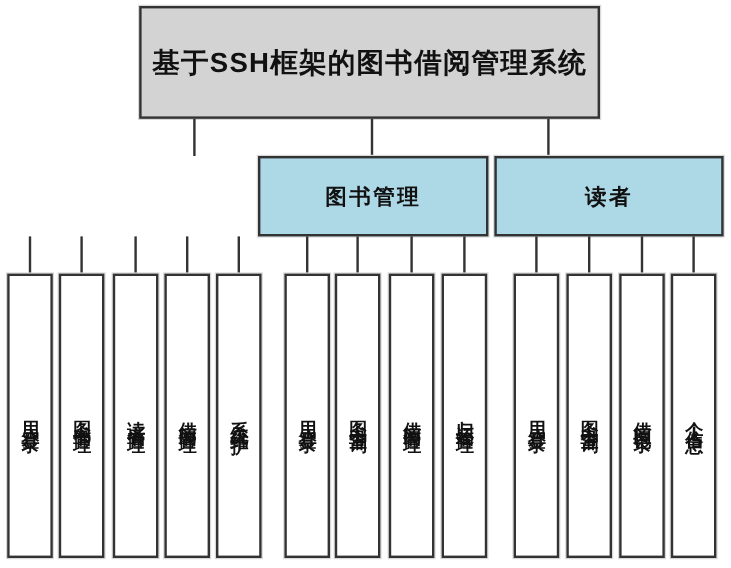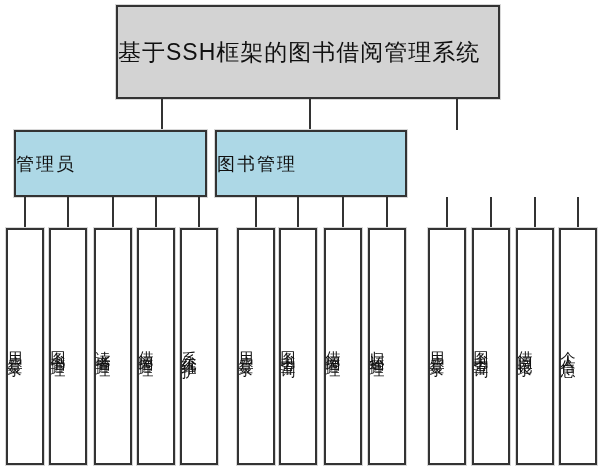--- a/index.html
+++ b/index.html
@@ -15,22 +15,24 @@
     background: #ffffff;
     overflow: hidden;
     color: #111111;
   }
   .node {
     position: absolute;
     box-sizing: border-box;
     border: 2px solid var(--line-color, #333333);
     display: flex;
     align-items: center;
+    justify-content: center;
     text-align: center;
     box-shadow: 0 0 0 1px #d8d8d8;
+    font-weight: bold;
   }
   .root {
     left: 116px; top: 5px;
     width: 384px; height: 94px;
     background: var(--root-fill, #d3d3d3);
     font-size: 23px;
     letter-spacing: 1px;
   }
   .group {
     top: 130px; height: 67px;
@@ -67,25 +69,25 @@
 <div class="canvas">
 
   <div class="node root">
     <span>基于SSH框架的图书借阅管理系统</span>
   </div>
 
   <div class="vline lvl1" style="left:161px"></div>
   <div class="vline lvl1" style="left:309px"></div>
   <div class="vline lvl1" style="left:456px"></div>
 
-  <div class="node group group-0">
-    <span>管理员</span>
-  </div>
   <div class="node group group-1">
     <span>图书管理</span>
+  </div>
+  <div class="node group group-2">
+    <span>读者</span>
   </div>
 
   <div class="vline lvl2" style="left:24px"></div>
   <div class="vline lvl2" style="left:67px"></div>
   <div class="vline lvl2" style="left:112px"></div>
   <div class="vline lvl2" style="left:155px"></div>
   <div class="vline lvl2" style="left:198px"></div>
 
   <div class="vline lvl2" style="left:255px"></div>
   <div class="vline lvl2" style="left:297px"></div>

